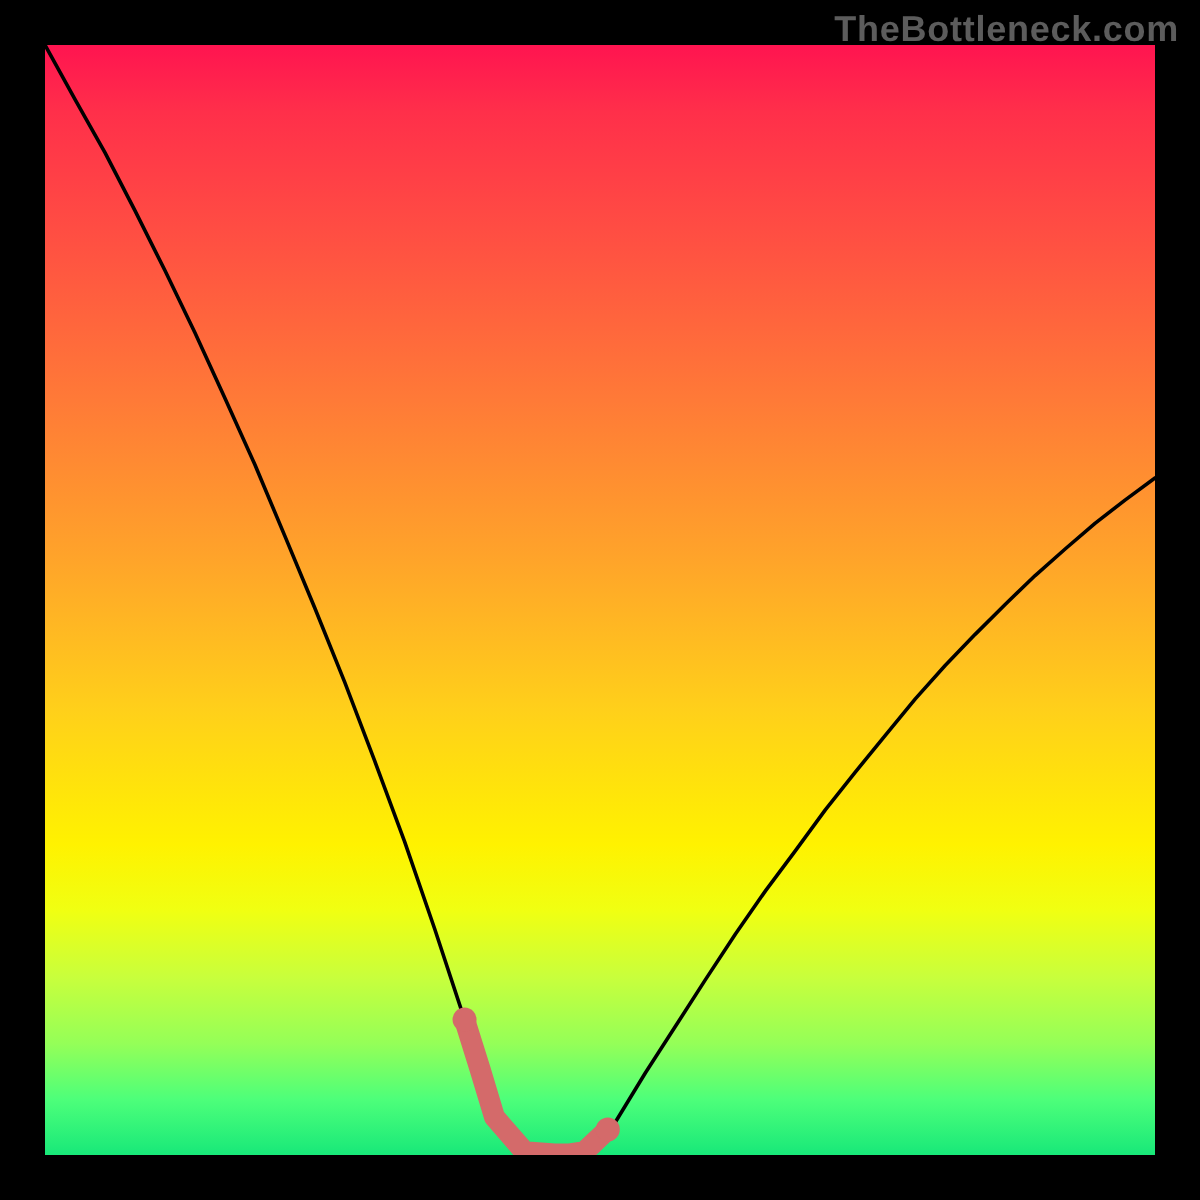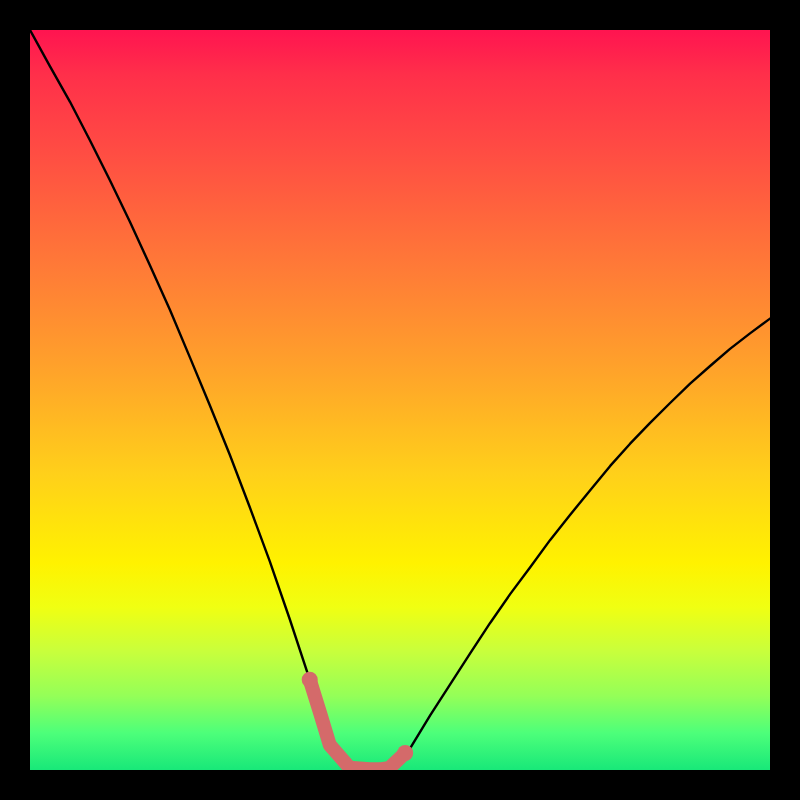--- a/index.html
+++ b/index.html
@@ -60,20 +60,21 @@
     inset: 0;
     width: 100%;
     height: 100%;
   }
 </style>
 </head>
 <body>
 
 <div class="frame">
 
+  <div class="watermark">TheBottleneck.com</div>
 
   <div class="plot-area">
     <div class="gradient"></div>
 
     <svg class="curve" viewBox="0 0 740 740" preserveAspectRatio="none">
 
       <path fill="none" stroke="#000000" stroke-width="2.4" stroke-linecap="round" stroke-linejoin="round" d="M0.0 0.0 L20.0 36.3 L40.0 71.8 L59.9 110.3 L79.9 150.2 L99.9 191.7 L119.9 235.3 L139.9 279.7 L159.8 327.1 L179.8 375.2 L199.8 424.8 L219.8 477.3 L239.8 531.3 L259.7 589.0 L279.7 649.7 L290.1 683.0 L299.7 714.8 L319.7 737.8 L339.7 739.3 L350.0 739.3 L359.6 737.8 L380.4 717.8 L400.3 685.2 L420.3 654.2 L440.3 623.1 L460.3 592.7 L480.3 563.9 L500.2 537.2 L520.2 509.9 L540.2 484.7 L560.2 460.3 L580.2 435.9 L600.1 413.7 L620.1 392.9 L640.1 373.0 L660.1 353.7 L680.1 336.0 L700.0 318.9 L720.0 303.4 L740.0 288.6" id="curve-main"></path>
 
       <path fill="none" stroke="#d46a6a" stroke-width="14" stroke-linecap="round" stroke-linejoin="round" d="M279.7 649.7 L290.1 683.0 L299.7 714.8 L319.7 737.8 L339.7 739.3 L350.0 739.3 L359.6 737.8 L375.2 723.0" id="curve-fit"></path>
 

